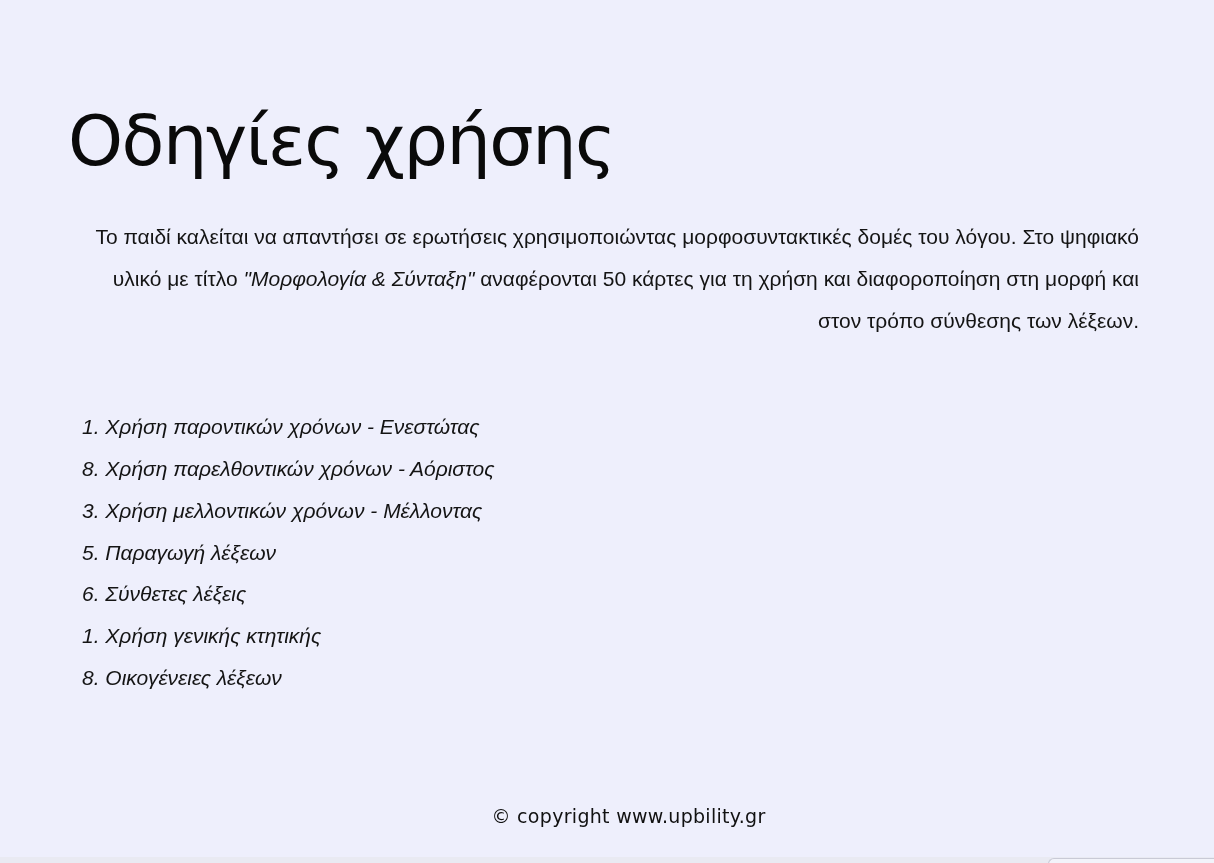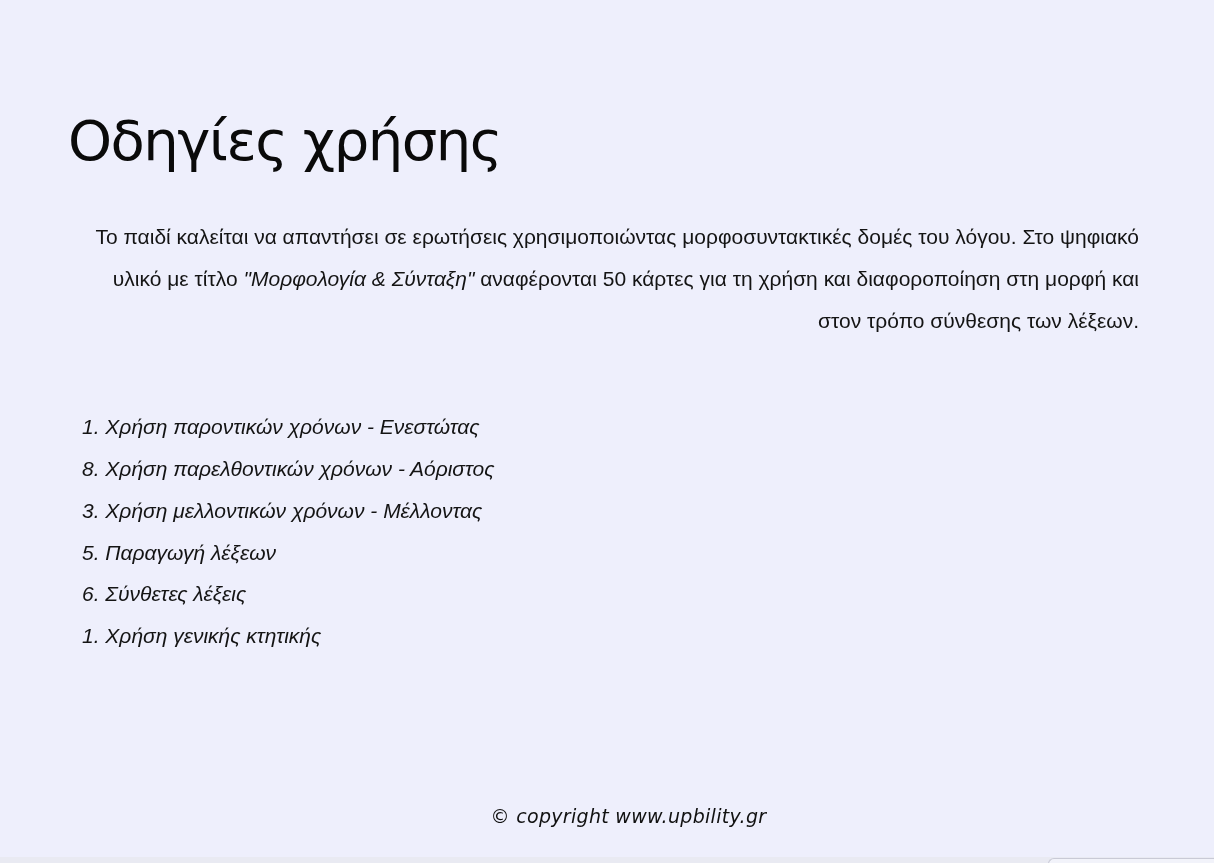--- a/index.html
+++ b/index.html
@@ -20,21 +20,21 @@
       width: 1214px;
       height: 863px;
     }
     .title {
       position: absolute;
       left: 68px;
       top: 96px;
       margin: 0;
       font-family: "DejaVu Sans", sans-serif;
       font-weight: normal;
-      font-size: 56px;
+      font-size: 70px;
       line-height: 90px;
       letter-spacing: -1.5px;
       color: #0a0a0a;
     }
     .body-text {
       position: absolute;
       left: 70px;
       top: 205px;
       width: 1080px;
       font-family: "Liberation Sans", sans-serif;
@@ -61,21 +61,20 @@
     .list li {
       font-style: italic;
     }
     .footer {
       position: absolute;
       left: 0;
       top: 800px;
       width: 1214px;
       text-align: center;
       font-family: "DejaVu Sans", sans-serif;
-      font-style: italic;
       font-size: 19px;
       line-height: 32px;
       color: #111111;
       letter-spacing: 0.3px;
     }
     .footer-inner {
       display: inline-block;
       margin-left: 43px;
     }
     .bottom-strip {
@@ -111,20 +110,21 @@
     <div class="spacer"></div>
 
 
     <ul class="list">
       <li>1. Χρήση παροντικών χρόνων - Ενεστώτας</li>
       <li>8. Χρήση παρελθοντικών χρόνων - Αόριστος</li>
       <li>3. Χρήση μελλοντικών χρόνων - Μέλλοντας</li>
       <li>5. Παραγωγή λέξεων</li>
       <li>6. Σύνθετες λέξεις</li>
       <li>1. Χρήση γενικής κτητικής</li>
+      <li>8. Οικογένειες λέξεων</li>
     </ul>
   </div>
 
   <div class="footer">
     <span class="footer-inner">© copyright www.upbility.gr</span>
   </div>
 
   <div class="bottom-strip"></div>
   <div class="corner-tab"></div>
 </div>

